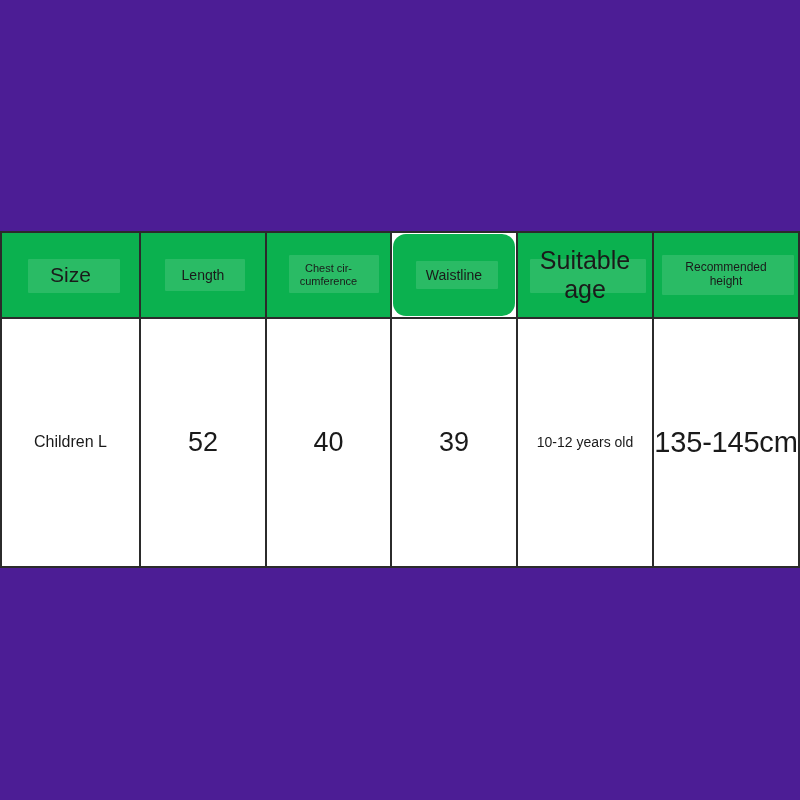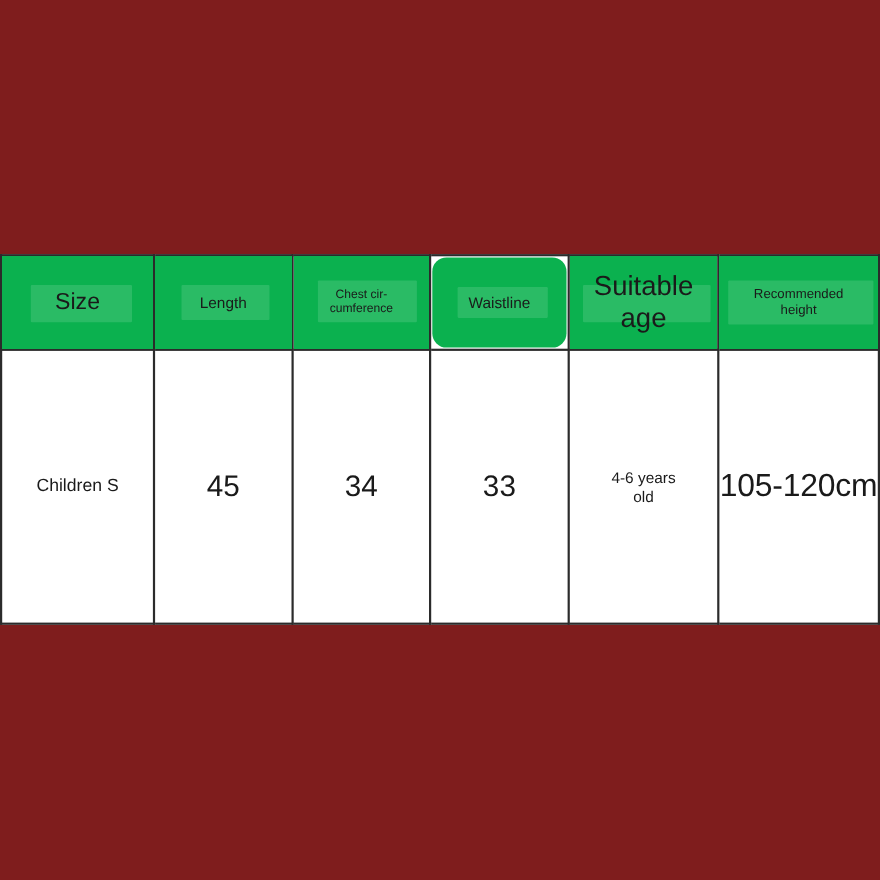--- a/index.html
+++ b/index.html
@@ -13,21 +13,21 @@
     height: 800px;
     overflow: hidden;
     font-family: "Liberation Sans", sans-serif;
     -webkit-font-smoothing: antialiased;
   }
 
   #page {
     position: relative;
     width: 800px;
     height: 800px;
-    background: #7f1d1d;
+    background: #4c1d95;
   }
 
   
   .size-table-wrap {
     position: absolute;
     left: 0px;
     top: 231px;
     width: 798px;
     height: 337px;
   }
@@ -177,25 +177,24 @@
           <th class="h-height">
             <span class="hl"></span>
             <span class="hdr-txt">Recommended
 height</span>
           </th>
         </tr>
       </thead>
 
       <tbody>
         <tr>
-          <td class="v-size">Children S</td>
-          <td class="v-num">45</td>
-          <td class="v-num">34</td>
-          <td class="v-num">33</td>
-          <td class="v-age">4-6 years
-old</td>
-          <td class="v-height">105-120cm</td>
+          <td class="v-size">Children L</td>
+          <td class="v-num">52</td>
+          <td class="v-num">40</td>
+          <td class="v-num">39</td>
+          <td class="v-age one-line">10-12 years old</td>
+          <td class="v-height">135-145cm</td>
         </tr>
       </tbody>
     </table>
   </div>
 
 </div>
 
 </body></html>

